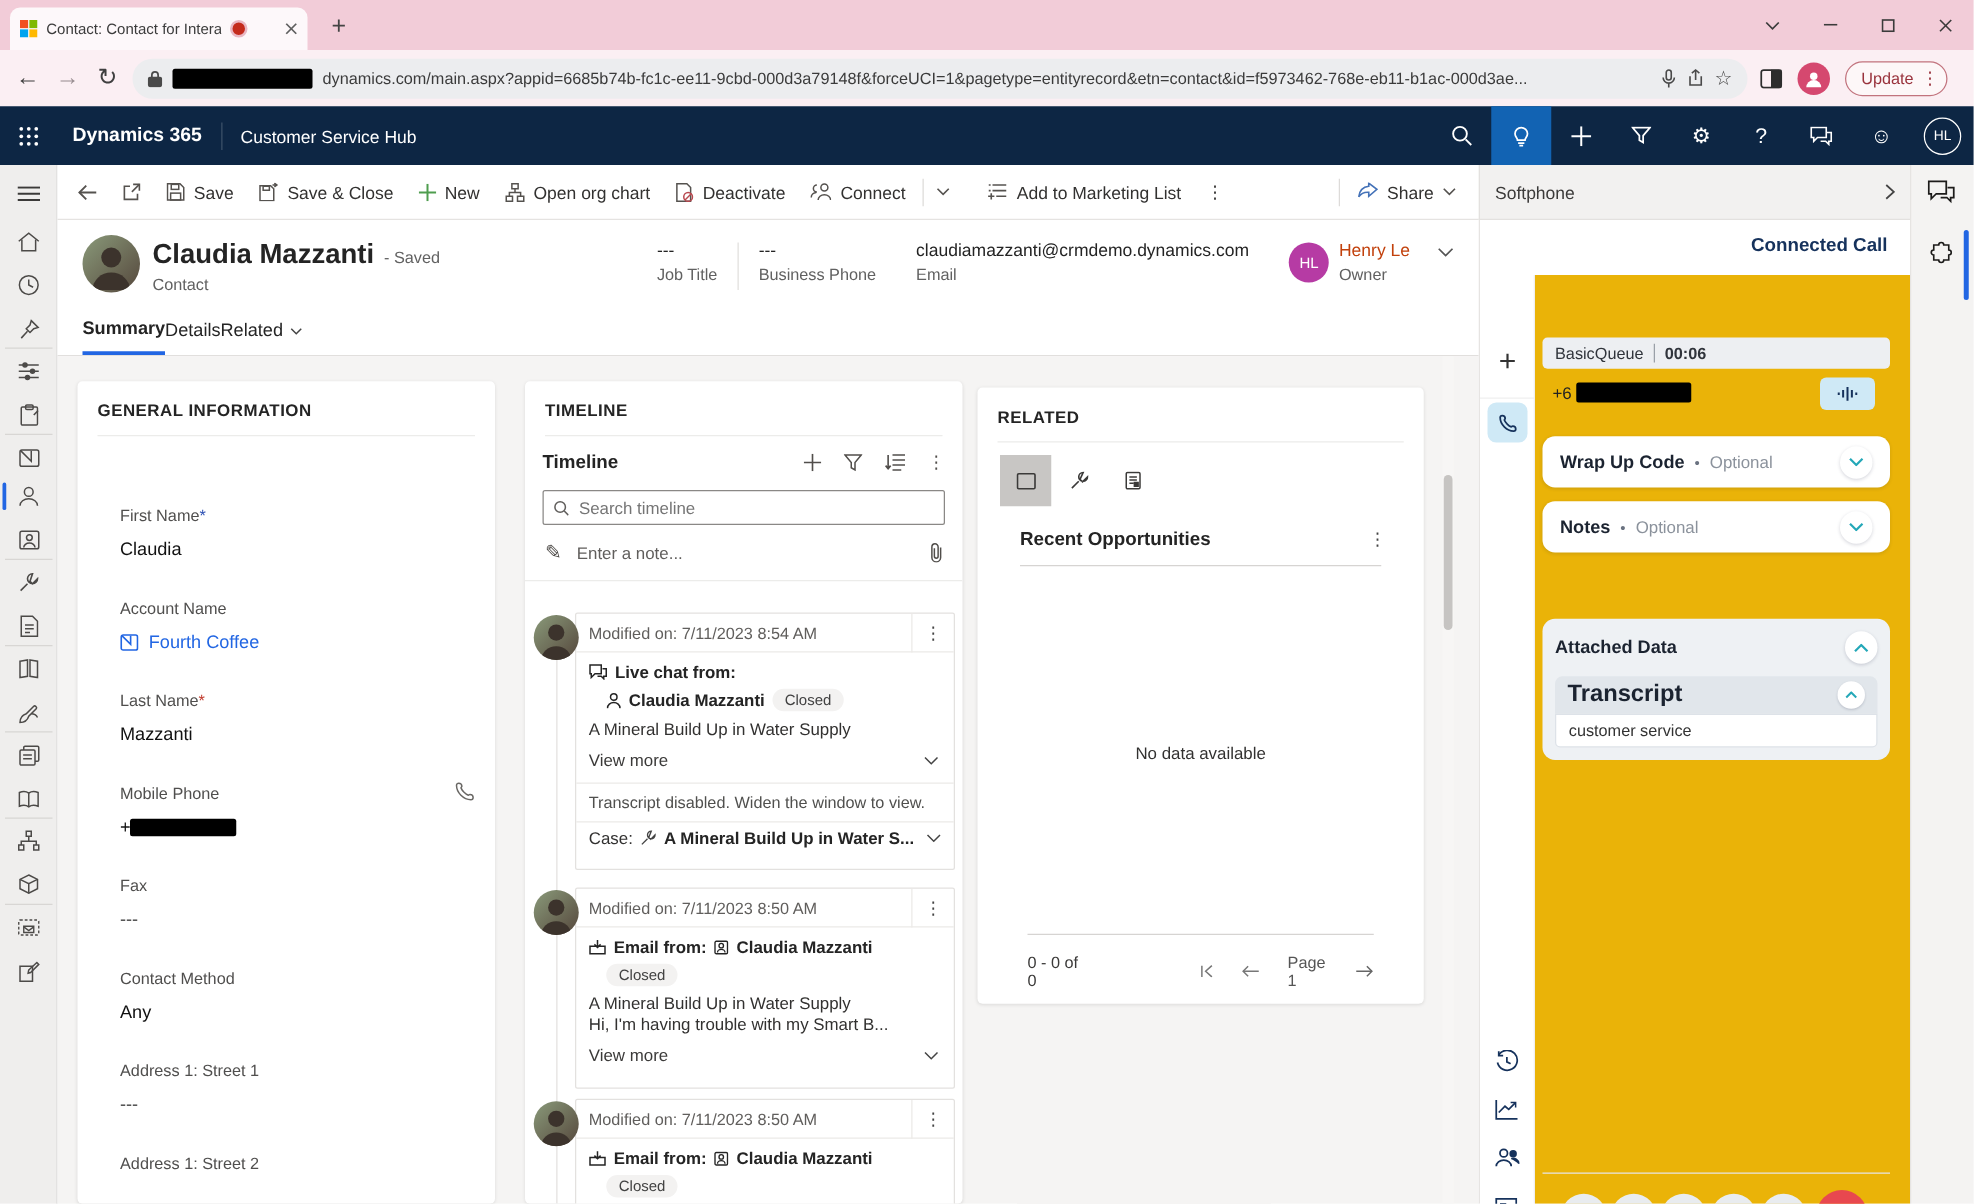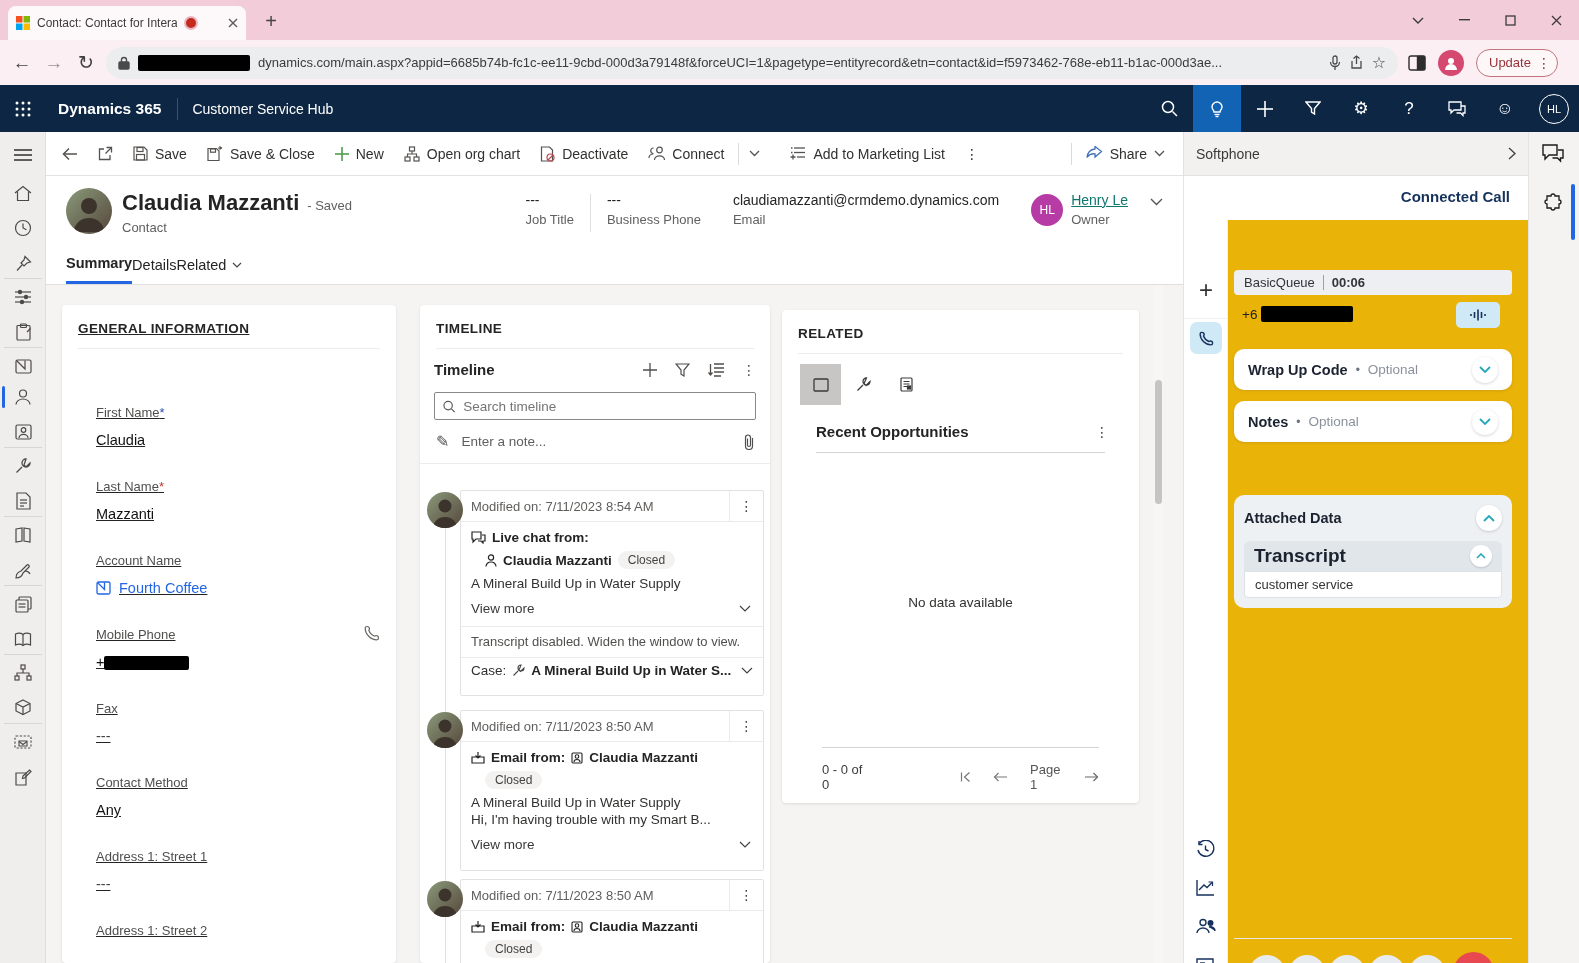--- a/index.html
+++ b/index.html
@@ -69,21 +69,21 @@
   .rec-name{font-size:22px;font-weight:bold;color:#242424;}
   .rec-saved{font-size:13px;color:#616161;}
   .rec-entity{position:absolute;left:76px;top:44px;font-size:13px;color:#616161;}
   .hdr-fields{position:absolute;right:55px;top:16px;display:flex;align-items:flex-start;}
   .hf{padding:0 16px;}
   .hf-val{font-size:14px;color:#242424;margin-bottom:4px;}
   .hf-lbl{font-size:13px;color:#616161;}
   .hf-sep{width:1px;height:38px;background:#e1dfdd;margin-top:2px;}
   .owner-grp{display:flex;align-items:flex-start;gap:8px;padding-left:16px;}
   .owner-av{width:32px;height:32px;border-radius:50%;background:#b63ba4;color:#fff;font-size:12px;display:flex;align-items:center;justify-content:center;margin-top:2px;}
-  .owner-name{font-size:14px;color:#0f766e;margin-bottom:4px;text-decoration:underline;}
+  .owner-name{font-size:14px;color:#c2410c;margin-bottom:4px;}
   .hdr-collapse{position:absolute;right:20px;top:22px;color:#555;}
   .tabs{position:absolute;left:20px;bottom:0;display:flex;}
   .tabitem{font-size:14.5px;color:#242424;padding-bottom:10px;display:flex;gap:6px;align-items:center;}
   .tabitem.active{font-weight:bold;border-bottom:3px solid #2266e3;}
 
   
   .content{position:absolute;top:285px;left:46px;width:1137px;height:678px;background:#f5f4f3;}
   .card{position:absolute;background:#fff;border-radius:4px;box-shadow:0 1px 3px rgba(0,0,0,.1);overflow:hidden;}
   .card-title{font-size:13.5px;font-weight:bold;letter-spacing:.4px;color:#242424;padding:16px 16px 12px;}
   .card-rule{height:1px;background:#ececea;margin:0 16px;}
@@ -641,41 +641,41 @@
       <span>Related</span>
       <svg width="10" height="6" viewBox="0 0 10 6" fill="none" stroke="#444" stroke-width="1.2">
           <polyline points="1,1 5,5 9,1"></polyline>
         </svg>
     </span>
   </div>
 </div>
 
 <div class="content">
 
-  <div class="card" style="left:16px;top:20px;width:334px;height:658px;text-decoration:underline;">
+  <div class="card" style="left:16px;top:20px;width:334px;height:658px;">
     <div class="card-title">GENERAL INFORMATION</div>
     <div class="card-rule"></div>
     <div class="gi-fields">
       <div class="fld">
         <div class="fld-lbl"><span>First Name</span><span class="req-blue">*</span></div>
         <div class="fld-val">Claudia</div>
       </div>
       <div class="fld">
-        <div class="fld-lbl"><span>Last Name</span><span class="req-red">*</span></div>
-        <div class="fld-val">Mazzanti</div>
-      </div>
-      <div class="fld">
         <div class="fld-lbl">Account Name</div>
         <div class="acct-link">
           <svg width="15" height="14" viewBox="0 0 15 14" fill="none" stroke="#2266e3" stroke-width="1.3">
               <rect x="1" y="1" width="13" height="12" rx="1.5"></rect>
               <path d="M1.5 1.5 L8.5 8.5 V1.5"></path>
             </svg>
           <span>Fourth Coffee</span>
         </div>
+      </div>
+      <div class="fld">
+        <div class="fld-lbl"><span>Last Name</span><span class="req-red">*</span></div>
+        <div class="fld-val">Mazzanti</div>
       </div>
       <div class="fld phone-row">
         <div class="fld-lbl">Mobile Phone</div>
         <div class="fld-val">
           <span>+</span><span class="redact" style="width:85px;height:14px;"></span>
         </div>
         <span class="phone-ic-r">
           <svg width="16" height="16" viewBox="0 0 16 16" fill="none" stroke="#6a6865" stroke-width="1.2">
               <path d="M3 1.5 C4.5 1.5 5.5 2.5 5.5 4 L4.8 5.3 C5.6 7.5 8.5 10.4 10.7 11.2 L12 10.5 C13.5 10.5 14.5 11.5 14.5 13 C14.5 14 13.7 14.8 12.7 14.8 C6.8 14.8 1.2 9.2 1.2 3.3 C1.2 2.3 2 1.5 3 1.5 Z"></path>
             </svg>

